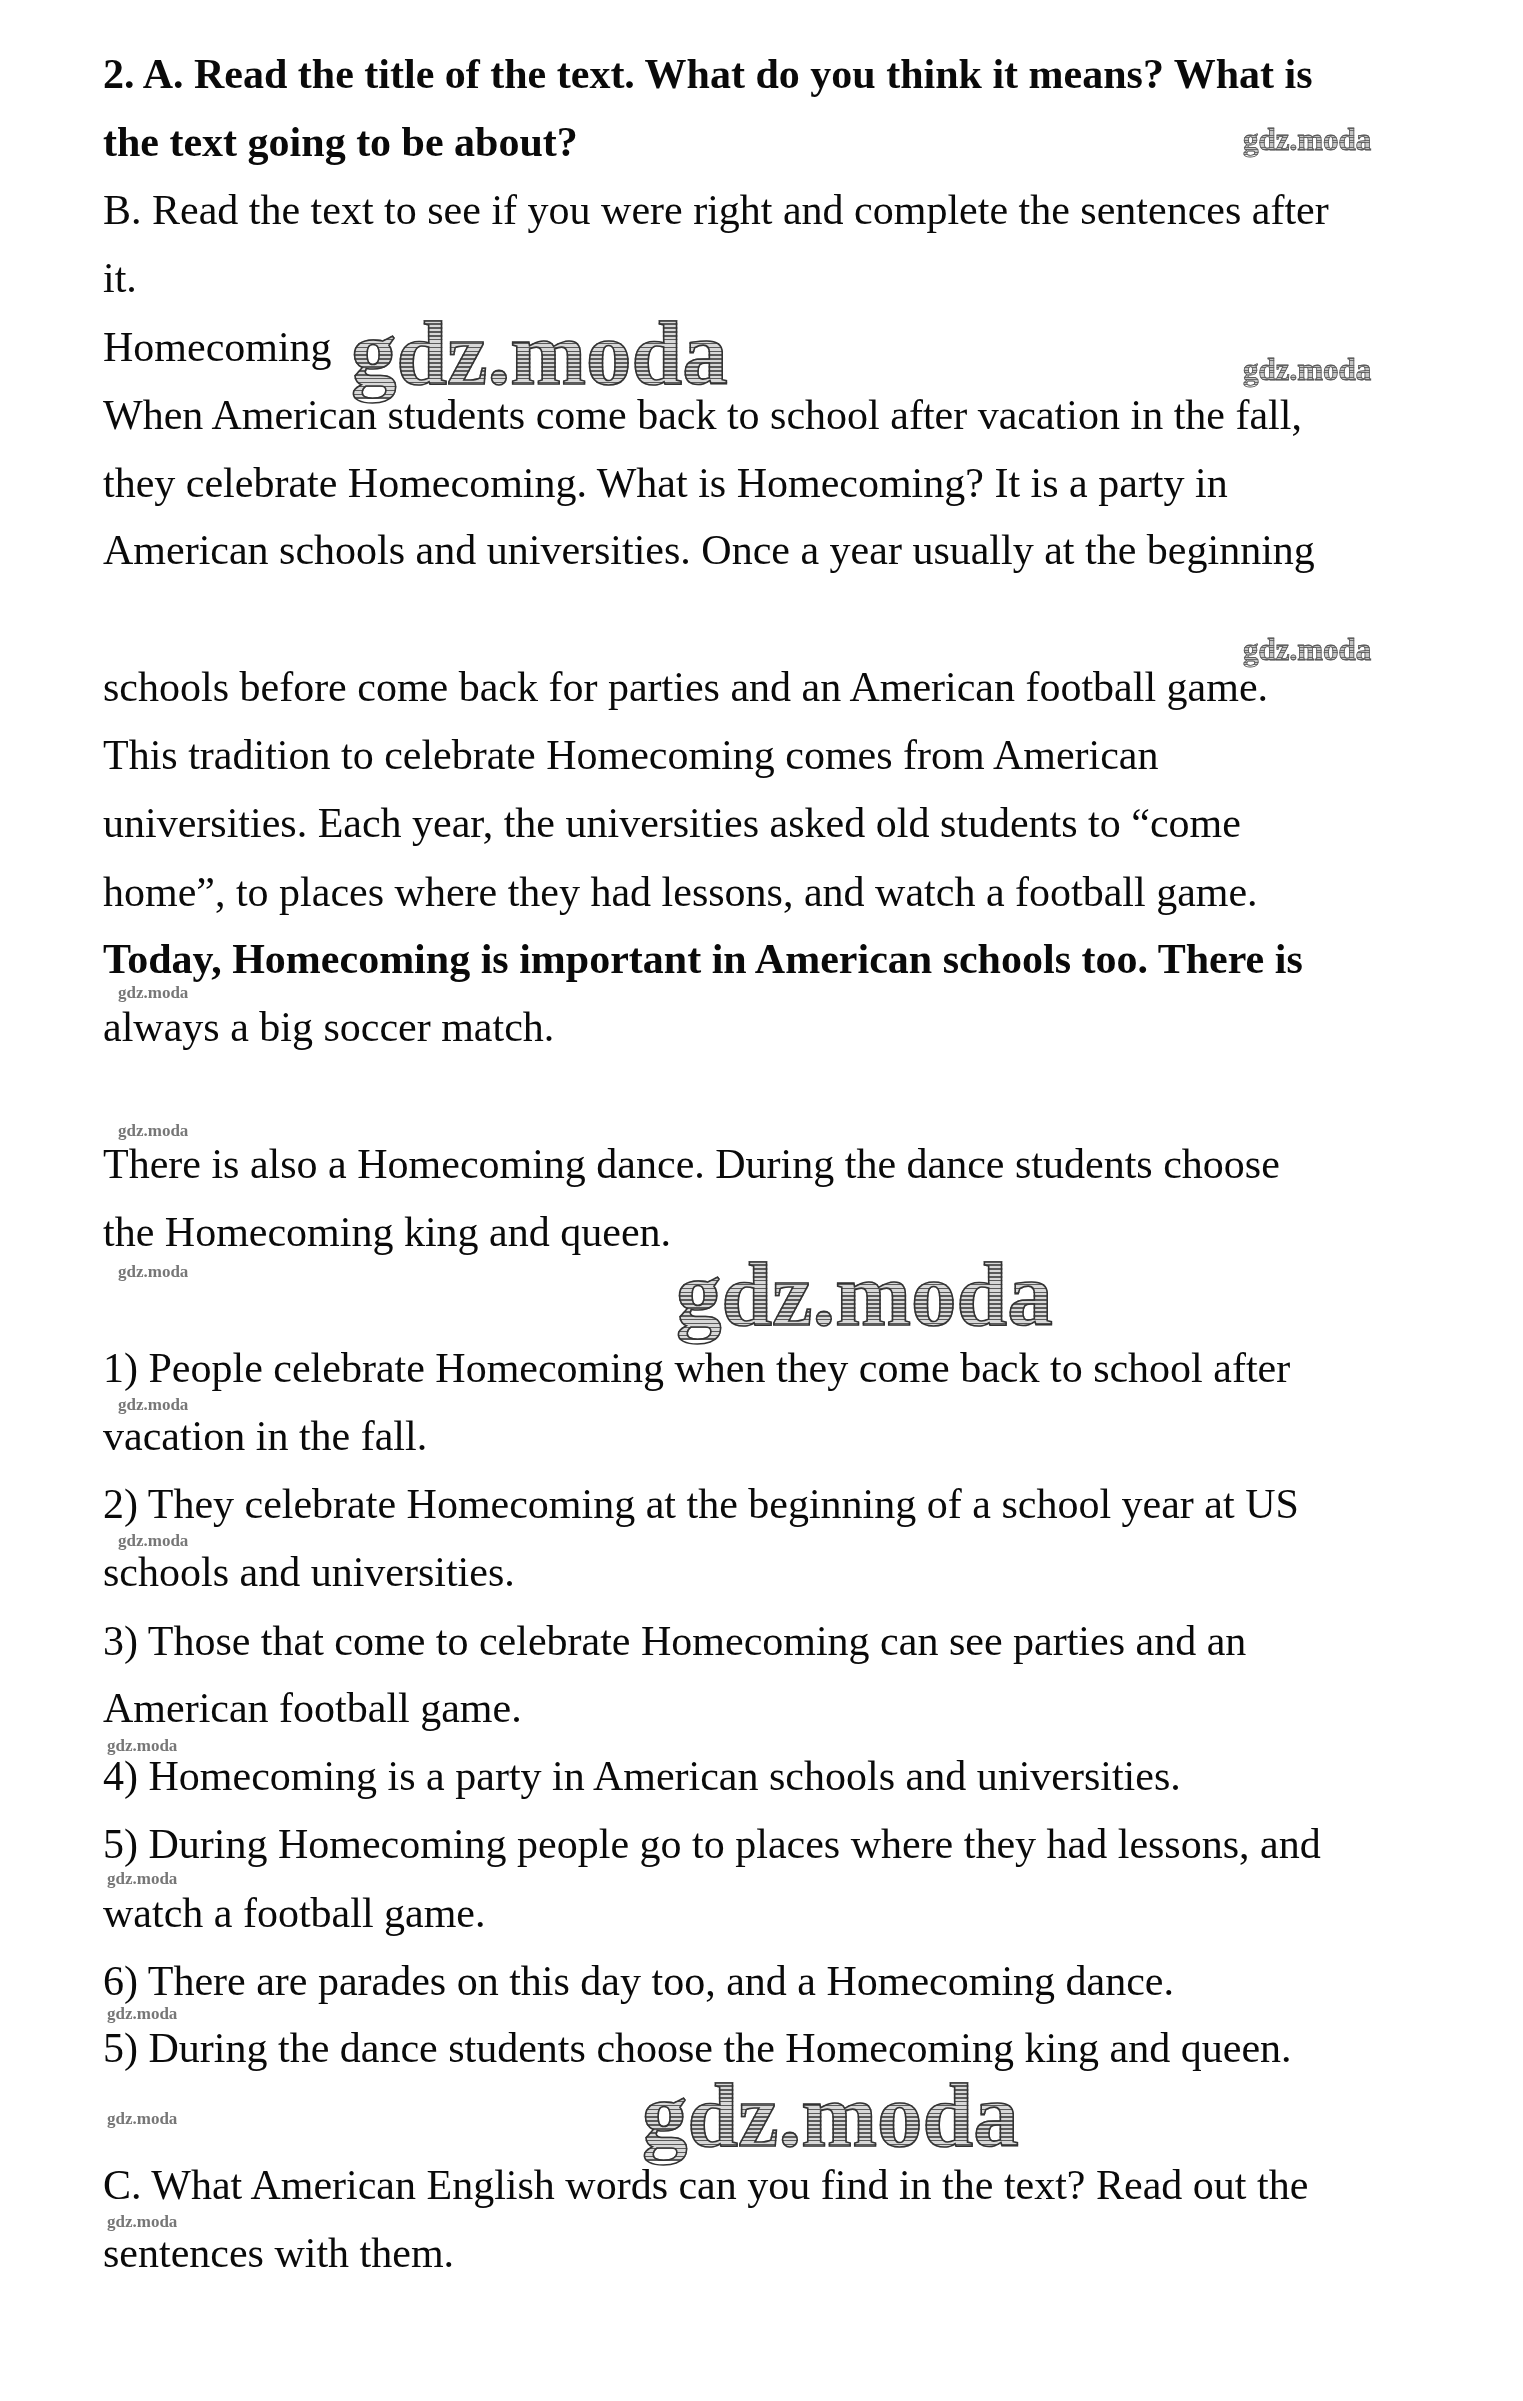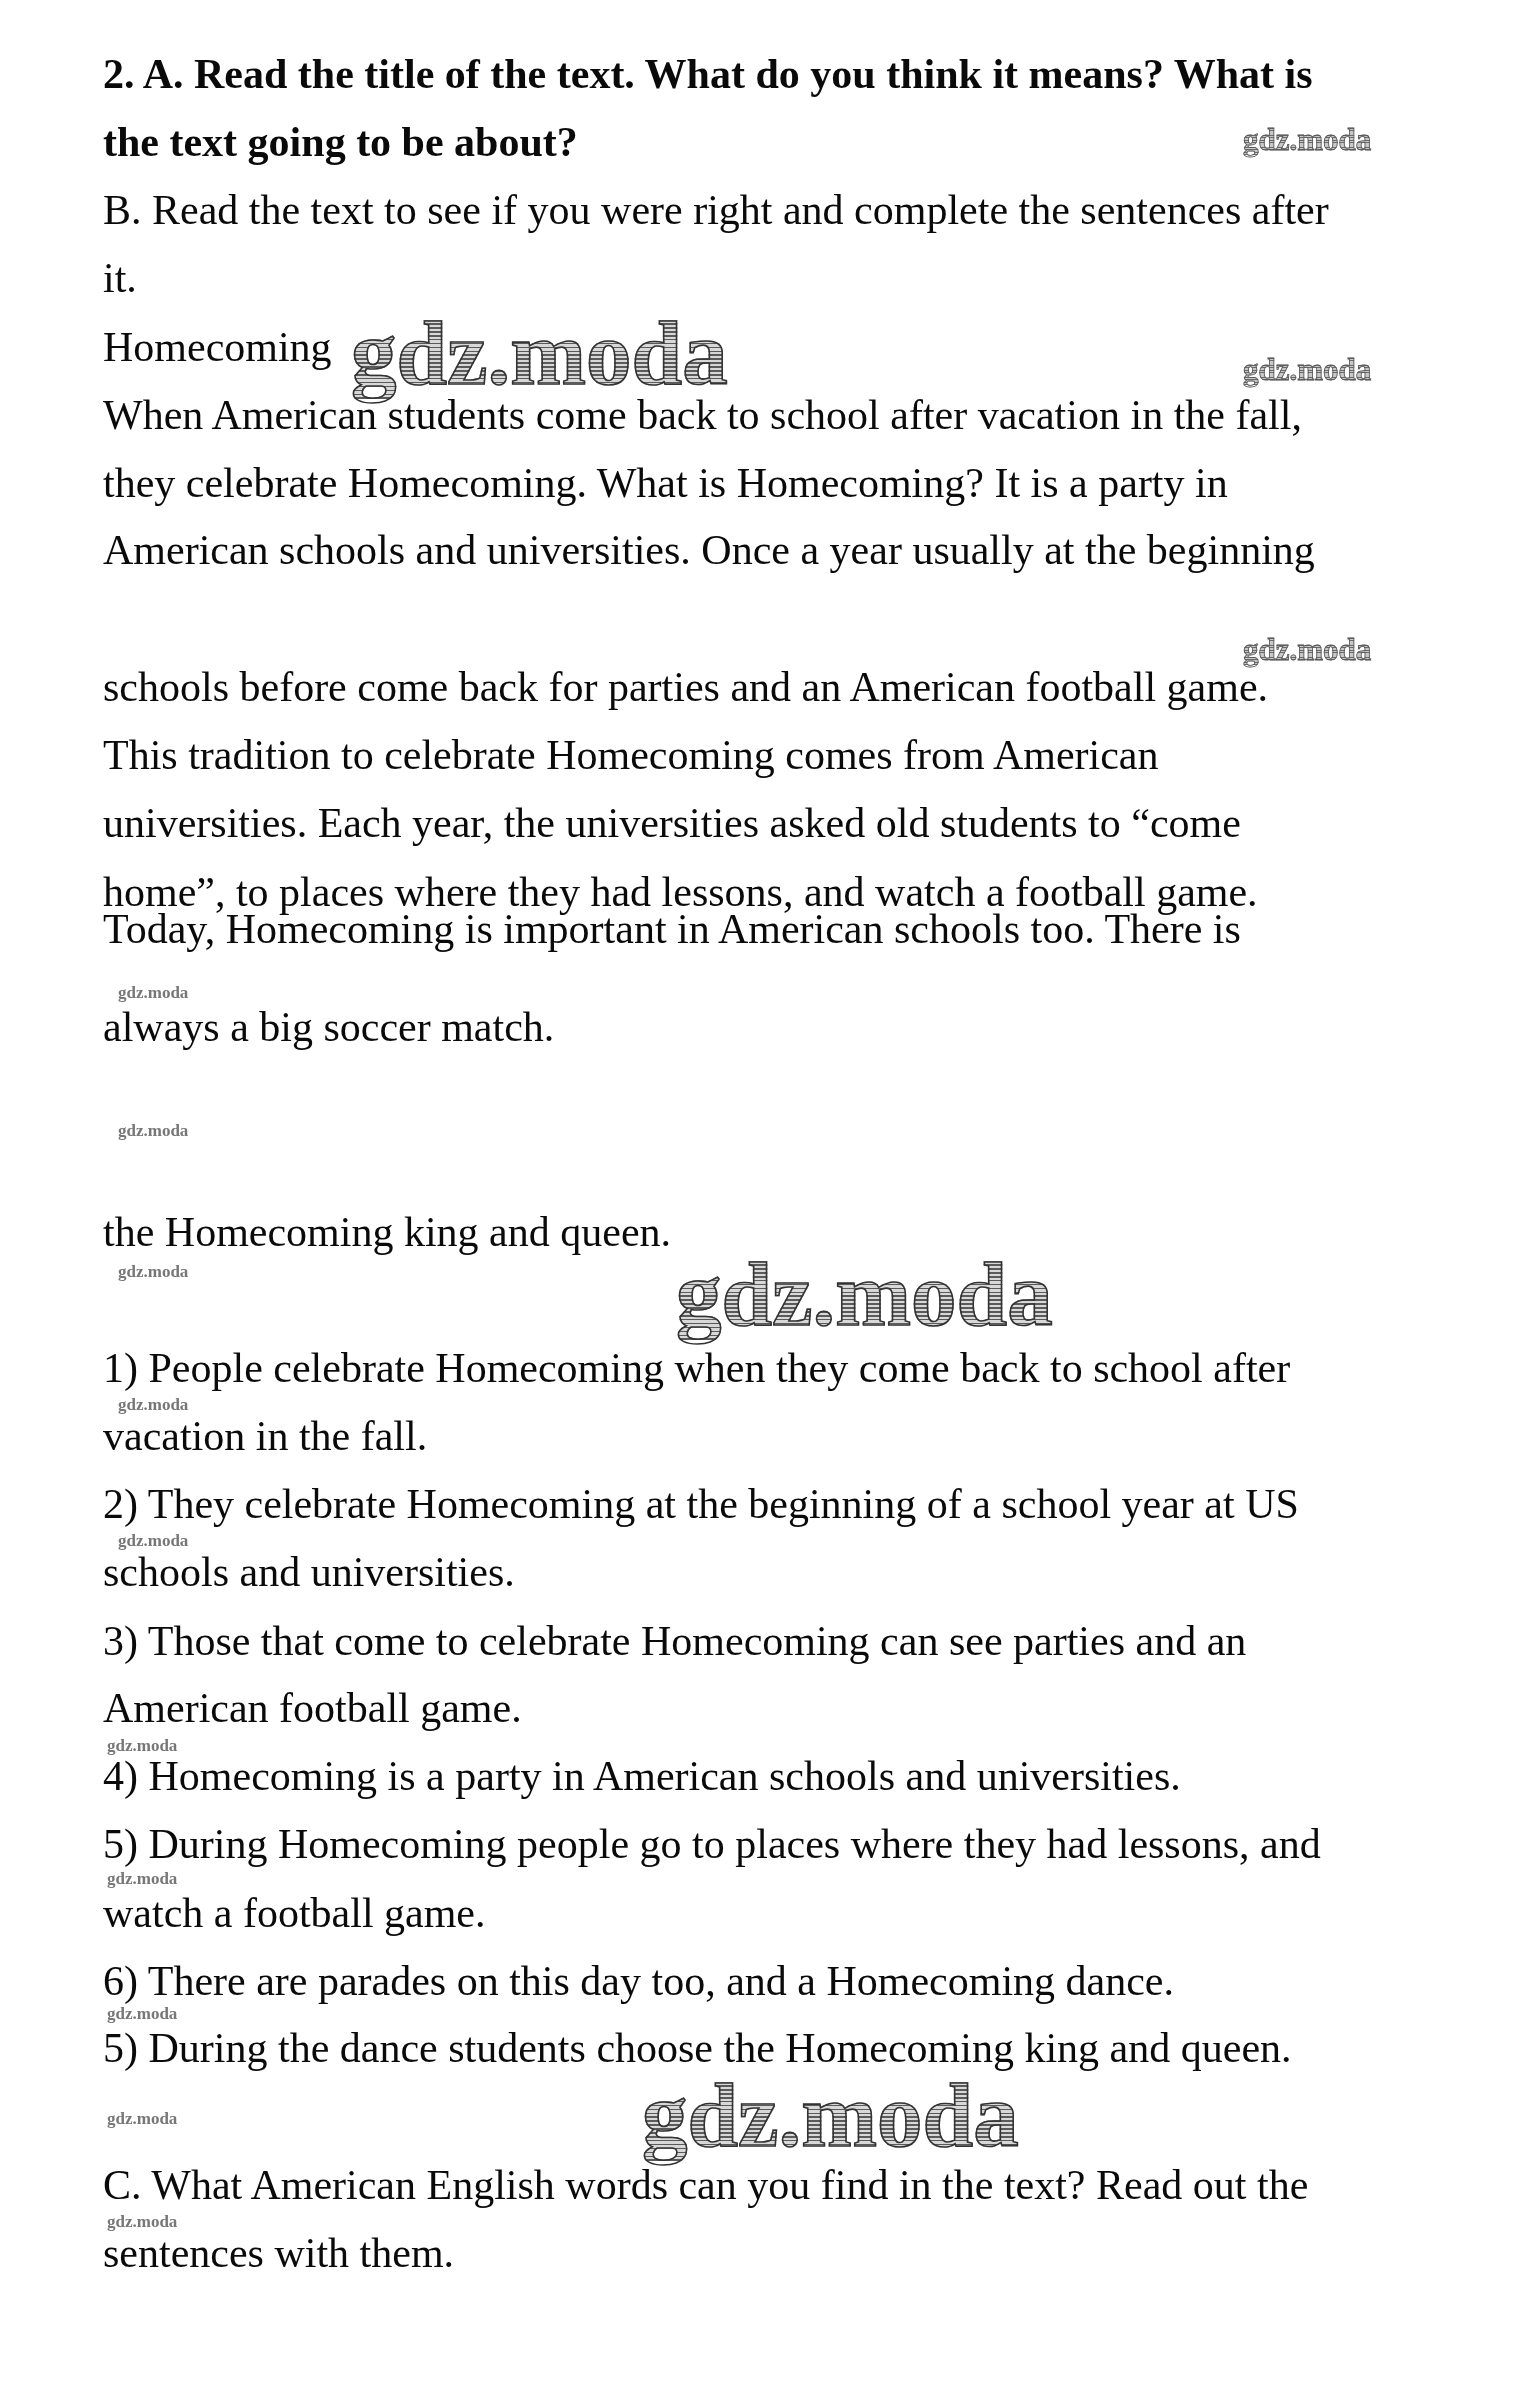--- a/index.html
+++ b/index.html
@@ -77,22 +77,23 @@
 
   <p class="line" style="top:322px;">Homecoming</p>
 
   <p class="line" style="top:390px;">When American students come back to school after vacation in the fall,</p>
   <p class="line" style="top:458px;">they celebrate Homecoming. What is Homecoming? It is a party in</p>
   <p class="line" style="top:525px;">American schools and universities. Once a year usually at the beginning</p>
   <p class="line" style="top:662px;">schools before come back for parties and an American football game.</p>
   <p class="line" style="top:730px;">This tradition to celebrate Homecoming comes from American</p>
   <p class="line" style="top:798px;">universities. Each year, the universities asked old students to “come</p>
   <p class="line" style="top:867px;">home”, to places where they had lessons, and watch a football game.</p>
-  <p class="line" style="top:904px;">Today, Homecoming is important in American schools too. There is</p>
+  <p class="line" style="top:934px;font-weight:bold;">Today, Homecoming is important in American schools too. There is</p>
   <p class="line" style="top:1002px;">always a big soccer match.</p>
+  <p class="line" style="top:1139px;">There is also a Homecoming dance. During the dance students choose</p>
   <p class="line" style="top:1207px;">the Homecoming king and queen.</p>
 
   <p class="line" style="top:1343px;">1) People celebrate Homecoming when they come back to school after</p>
   <p class="line" style="top:1411px;">vacation in the fall.</p>
   <p class="line" style="top:1479px;">2) They celebrate Homecoming at the beginning of a school year at US</p>
   <p class="line" style="top:1547px;font-family:Liberation Serif, serif;">schools and universities.</p>
   <p class="line" style="top:1616px;">3) Those that come to celebrate Homecoming can see parties and an</p>
   <p class="line" style="top:1683px;">American football game.</p>
   <p class="line" style="top:1751px;">4) Homecoming is a party in American schools and universities.</p>
   <p class="line" style="top:1819px;">5) During Homecoming people go to places where they had lessons, and</p>

